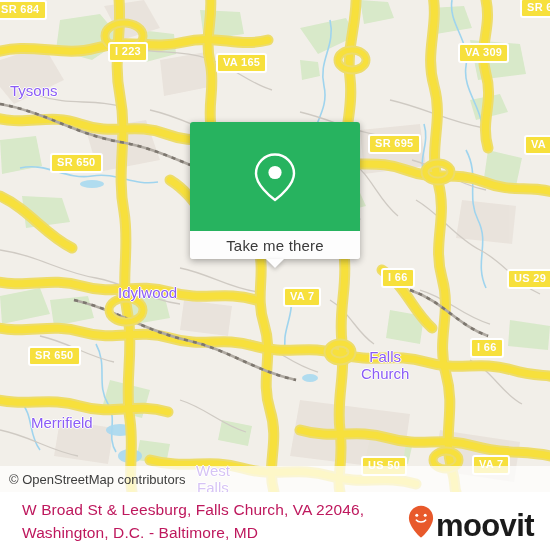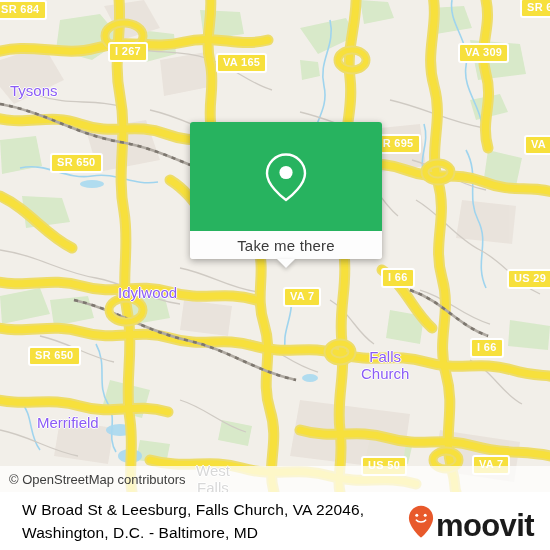--- a/index.html
+++ b/index.html
@@ -40,25 +40,25 @@
     position:absolute;
     color:#8b5cf6;
     font-size:15px;
     white-space:nowrap;
     line-height:16px;
     text-shadow:
       1px 0 0 rgba(255,255,255,.9), -1px 0 0 rgba(255,255,255,.9),
       0 1px 0 rgba(255,255,255,.9), 0 -1px 0 rgba(255,255,255,.9);
   }
   .place.two{line-height:17px;text-align:center;}
-  .place.faded{color:#737373;}
+  .place.faded{color:#6d28d9;}
 
   
   .card{
-    position:absolute;left:190px;top:122px;width:192px;
+    position:absolute;left:190px;top:122px;width:170px;
     border-radius:3px;
     box-shadow:0 2px 7px rgba(0,0,0,.33);
     overflow:visible;
     z-index:40;
   }
   .card-top{
     background:#27b35f;
     height:109px;
     border-radius:3px 3px 0 0;
     display:flex;align-items:center;justify-content:center;
@@ -96,21 +96,21 @@
 
   
   .footer{
     position:absolute;left:0;top:492px;width:550px;height:58px;
     background:#ffffff;
     display:flex;align-items:center;
   }
   .footer-text{
     flex:1;
     padding-left:22px;
-    color:#000000;
+    color:#be185d;
     font-size:15.5px;
     line-height:23px;
     letter-spacing:.1px;
   }
   .footer-text .ln{display:block;white-space:nowrap;}
   .brand{
     display:flex;align-items:center;
     padding-right:16px;
     gap:2px;
   }
@@ -273,21 +273,21 @@
         <ellipse cx="352" cy="60" rx="14" ry="10"></ellipse>
         <ellipse cx="126" cy="310" rx="17" ry="12"></ellipse>
         <ellipse cx="438" cy="172" rx="13" ry="9"></ellipse>
         <ellipse cx="340" cy="352" rx="12" ry="9"></ellipse>
         <ellipse cx="446" cy="460" rx="13" ry="9"></ellipse>
       </g>
     </svg>
 
     <div id="shield-layer">
         <div class="shield" style="left: -6px; top: 0px;">SR 684</div>
-        <div class="shield" style="left: 108px; top: 42px;">I 267</div>
+        <div class="shield" style="left: 108px; top: 42px;">I 223</div>
         <div class="shield" style="left: 216px; top: 53px;">VA 165</div>
         <div class="shield" style="left: 414px; top: 43px; margin-left: 44px;">VA 309</div>
         <div class="shield" style="left: 520px; top: -2px;">SR 6</div>
         <div class="shield" style="left: 50px; top: 153px;">SR 650</div>
         <div class="shield" style="left: 368px; top: 134px; text-align: center;">SR 695</div>
         <div class="shield" style="left: 524px; top: 135px;">VA</div>
         <div class="shield" style="left: 283px; top: 287px;">VA 7</div>
         <div class="shield" style="left: 381px; top: 268px;">I 66</div>
         <div class="shield" style="left: 507px; top: 269px;">US 29</div>
         <div class="shield" style="left: 28px; top: 346px;">SR 650</div>
@@ -300,21 +300,21 @@
         <div class="place" style="left: 10px; top: 83px;">
           <div>Tysons</div>
         </div>
         <div class="place" style="left: 118px; top: 258px; margin-top: 27px;">
           <div>Idylwood</div>
         </div>
         <div class="place two" style="left: 361px; top: 348px;">
           <div>Falls</div>
           <div>Church</div>
         </div>
-        <div class="place" style="left: 31px; top: 415px; padding-left: 6px;">
+        <div class="place" style="left: 31px; top: 415px;">
           <div>Merrifield</div>
         </div>
         <div class="place two faded" style="left: 196px; top: 462px;">
           <div>West</div>
           <div>Falls</div>
         </div>
       </div>
 
     <div class="card">
       <div class="card-top">

